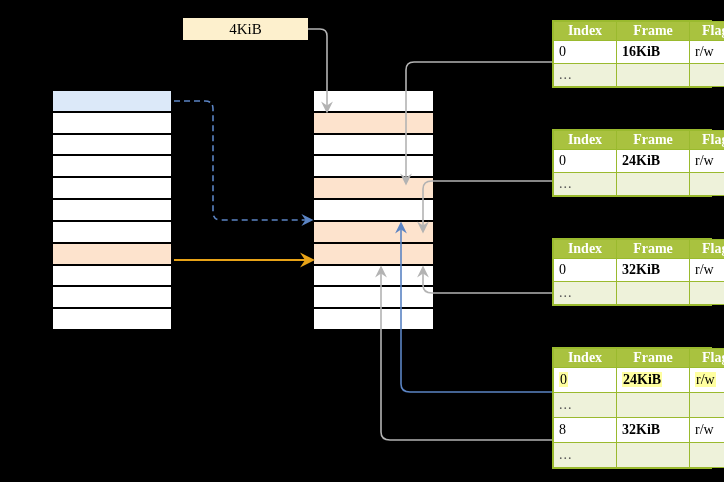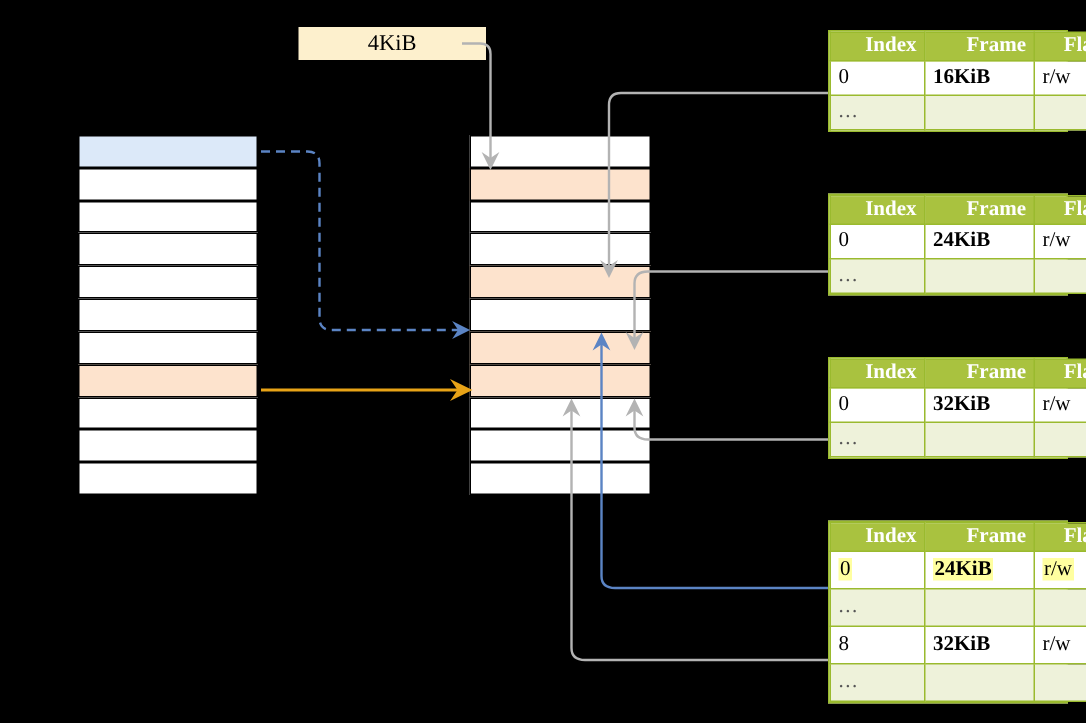--- a/index.html
+++ b/index.html
@@ -20,21 +20,21 @@
             display:flex;align-items:center;justify-content:center;
             font-size:15px;}
 
   
   .ptable{position:absolute;box-sizing:border-box;
           border:1px solid #9aba2e;background:#eef2da;
           border-collapse:collapse;}
   .ptable table{border-collapse:collapse;width:100%;height:100%;
                 table-layout:fixed;}
   .ptable th{background:#a9c23f;color:#ffffff;font-weight:bold;
-             font-size:14px;text-align:right;padding:1px 5px;
+             font-size:14px;text-align:center;padding:1px 5px;
              border:1px solid #9aba2e;white-space:nowrap;}
   .ptable td{background:#ffffff;color:#000;font-size:14px;
              text-align:left;padding:1px 5px;border:1px solid #9aba2e;
              white-space:nowrap;}
   .ptable tr.ellipsis td{background:#eef2da;color:#555;letter-spacing:1px;}
   .ptable td .hl{background:#ffffa0;padding:0 1px;}
   .c-index{width:52px;}
   .c-frame{width:62px;font-weight:bold;}
   .c-flags{width:46px;}
 
@@ -67,21 +67,21 @@
       <div class="cell" style="top: 65.4545px; height: 21.8182px; width: 100%;"></div>
       <div class="cell peach" style="top: 87.2727px; height: 21.8182px; width: 100%;"></div>
       <div class="cell" style="top: 109.091px; height: 21.8182px; width: 100%;"></div>
       <div class="cell peach" style="top: 130.909px; height: 21.8182px; width: 100%;"></div>
       <div class="cell peach" style="top: 152.727px; height: 21.8182px; width: 100%;"></div>
       <div class="cell" style="top: 174.545px; height: 21.8182px; width: 100%;"></div>
       <div class="cell" style="top: 196.364px; height: 21.8182px; width: 100%;"></div>
       <div class="cell" style="top: 218.182px; height: 21.8182px; width: 100%;"></div>
     </div>
 
-  <div class="labelbox" style="left:199px;top:18px;width:125px;height:22px;">4KiB</div>
+  <div class="labelbox" style="left:183px;top:18px;width:125px;height:22px;">4KiB</div>
 
   <div class="ptable" id="tbl0" style="left:552px;top:20px;width:160px;height:68px;">
       <table>
         <thead>
           <tr>
             <th class="c-index">Index</th>
             <th class="c-frame">Frame</th>
             <th class="c-flags">Flags</th>
           </tr>
         </thead>

